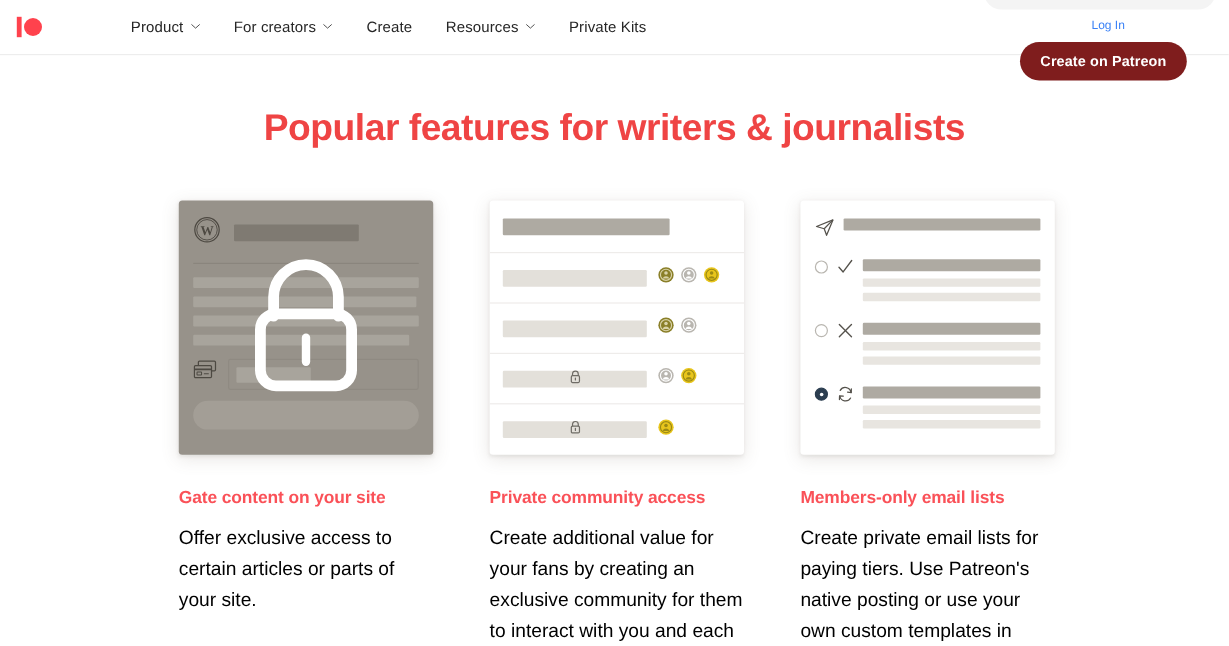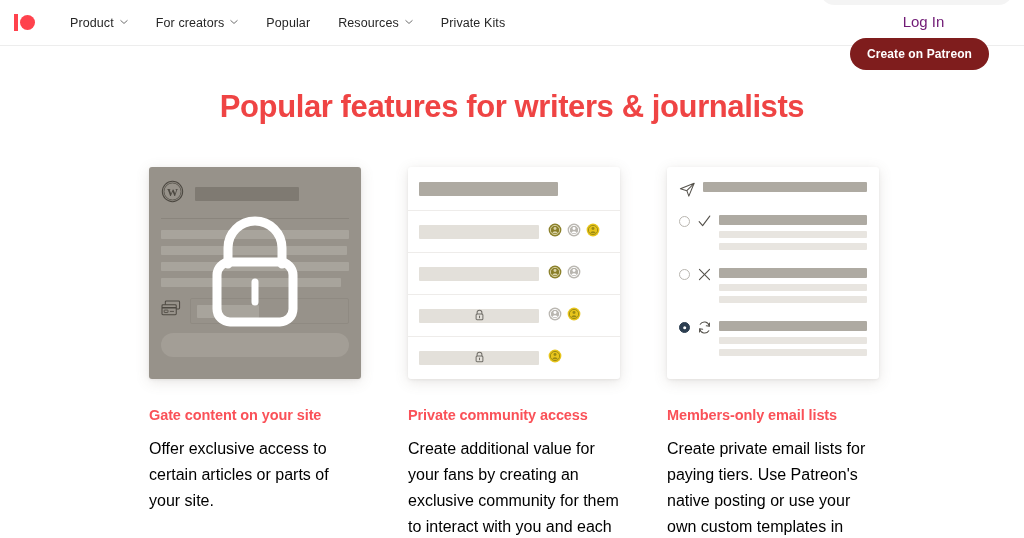--- a/index.html
+++ b/index.html
@@ -20,20 +20,21 @@
   
   .header {
     height: 46px;
     width: 100%;
     display: flex;
     align-items: center;
     padding: 0 11px 0 11px;
     border-bottom: 1px solid #ededed;
     background: #fff;
     position: relative;
+    gap: 39px;
   }
 
   .logo {
     display: flex;
     align-items: center;
     gap: 2px;
     margin-right: 21px;
     margin-left: 3px;
     cursor: pointer;
   }
@@ -100,22 +101,22 @@
     background: transparent;
     font-family: "Liberation Sans", sans-serif;
     font-size: 12px;
     color: #3b3b3b;
     width: 100%;
   }
   .search-box input::placeholder { color: #6b6b6b; }
   .search-icon { flex: 0 0 auto; display: block; }
 
   .login-link {
-    font-size: 15px;
-    color: #701a75;
+    font-size: 10px;
+    color: #3b82f6;
     padding: 8px 14px;
     margin-left: 14px;
     cursor: pointer;
     white-space: nowrap;
   }
 
   .cta-btn {
     background: #7f1d1d;
     color: #fff;
     font-size: 12px;
@@ -363,21 +364,21 @@
     </div>
     <div class="nav-item">
       <span>For creators</span>
       <span class="chev">
         <svg width="8" height="8" viewBox="0 0 10 10">
             <path d="M1 3.2 L5 6.8 L9 3.2" stroke="#4a4a4a" stroke-width="1" fill="none" stroke-linecap="round"></path>
           </svg>
       </span>
     </div>
     <div class="nav-item">
-      <span>Popular</span>
+      <span>Create</span>
     </div>
     <div class="nav-item">
       <span>Resources</span>
       <span class="chev">
         <svg width="8" height="8" viewBox="0 0 10 10">
             <path d="M1 3.2 L5 6.8 L9 3.2" stroke="#4a4a4a" stroke-width="1" fill="none" stroke-linecap="round"></path>
           </svg>
       </span>
     </div>
     <div class="nav-item">

